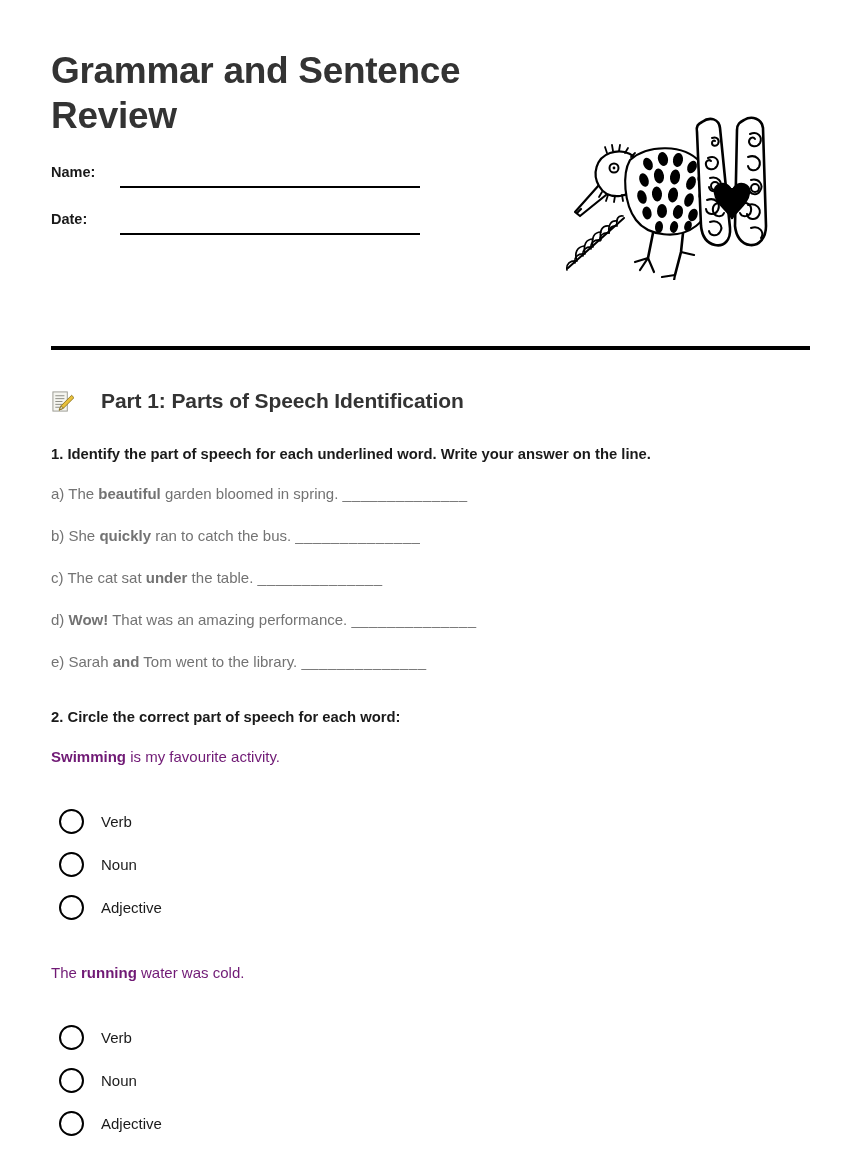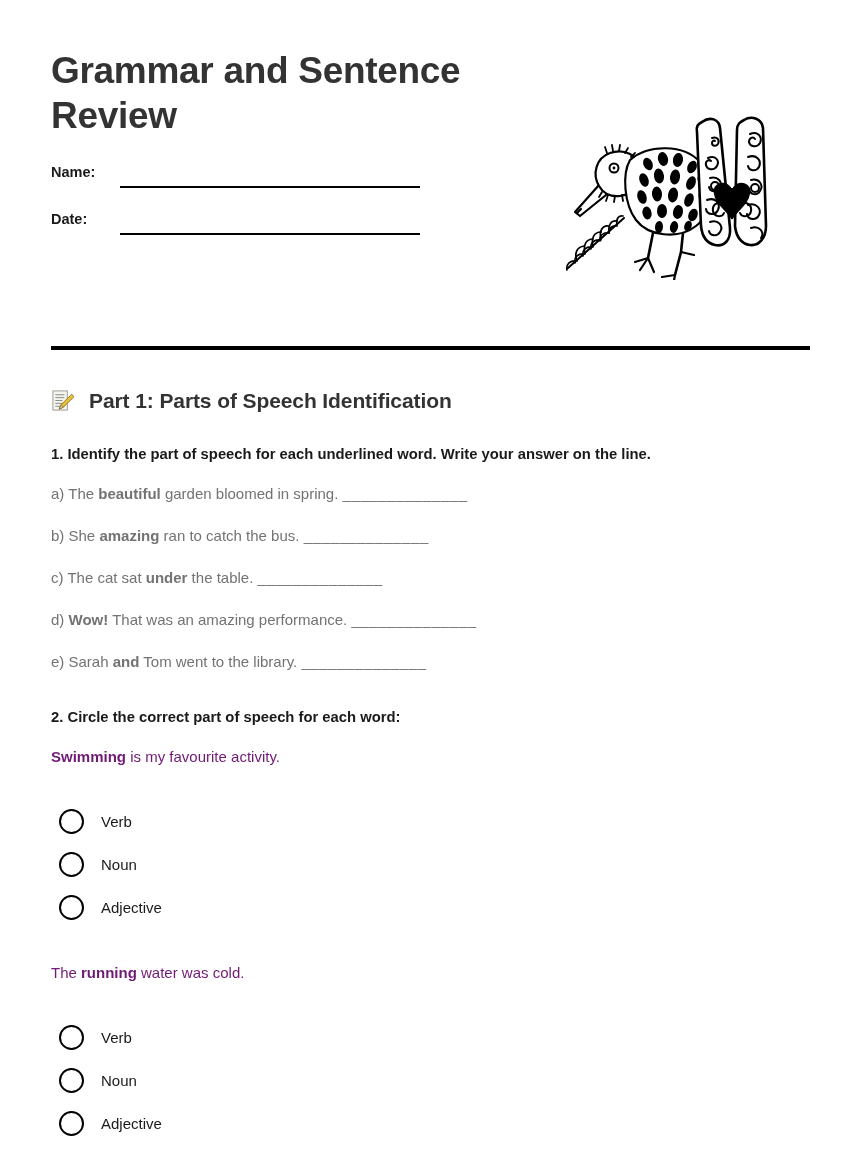--- a/index.html
+++ b/index.html
@@ -78,22 +78,22 @@
     height: 4px;
     background: #000000;
   }
 
   
   .section-heading {
     position: absolute;
     left: 51px;
     top: 389px;
     display: flex;
-    align-items: flex-start;
-    gap: 15px;
+    align-items: flex-end;
+    gap: 27px;
   }
   .section-emoji {
     width: 23px;
     height: 23px;
     flex: 0 0 auto;
     line-height: 0;
   }
   .section-emoji svg { display: block; width: 100%; height: 100%; }
   .section-title {
     font-size: 21px;
@@ -293,21 +293,21 @@
 
     <p class="q-prompt">1. Identify the part of speech for each underlined word. Write your answer on the line.</p>
 
     <p class="q-item">
       <span>a)</span>
       <span>The </span><b>beautiful</b><span> garden bloomed in spring. </span><span class="blank">______________</span>
     </p>
 
     <p class="q-item">
       <span>b)</span>
-      <span>She </span><b>amazing</b><span> ran to catch the bus. </span><span class="blank">______________</span>
+      <span>She </span><b>quickly</b><span> ran to catch the bus. </span><span class="blank">______________</span>
     </p>
 
     <p class="q-item">
       <span>c)</span>
       <span>The cat sat </span><b>under</b><span> the table. </span><span class="blank">______________</span>
     </p>
 
     <p class="q-item">
       <span>d)</span>
       <span></span><b>Wow!</b><span> That was an amazing performance. </span><span class="blank">______________</span>

